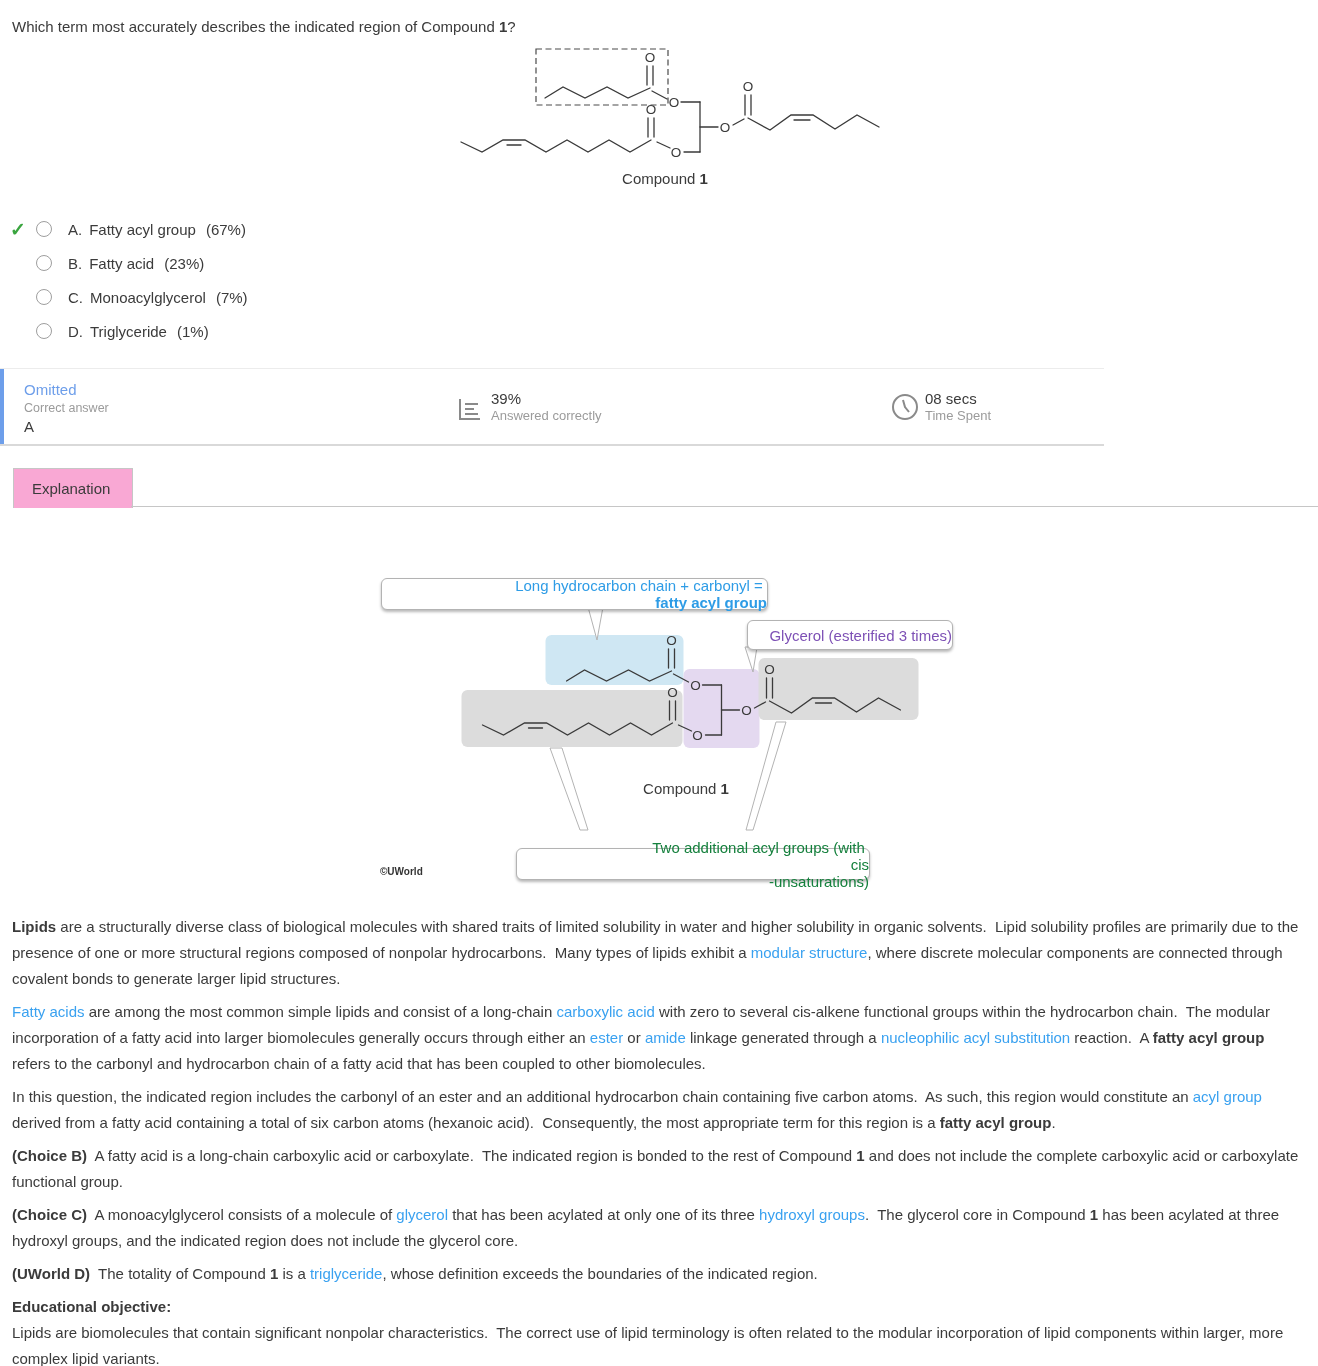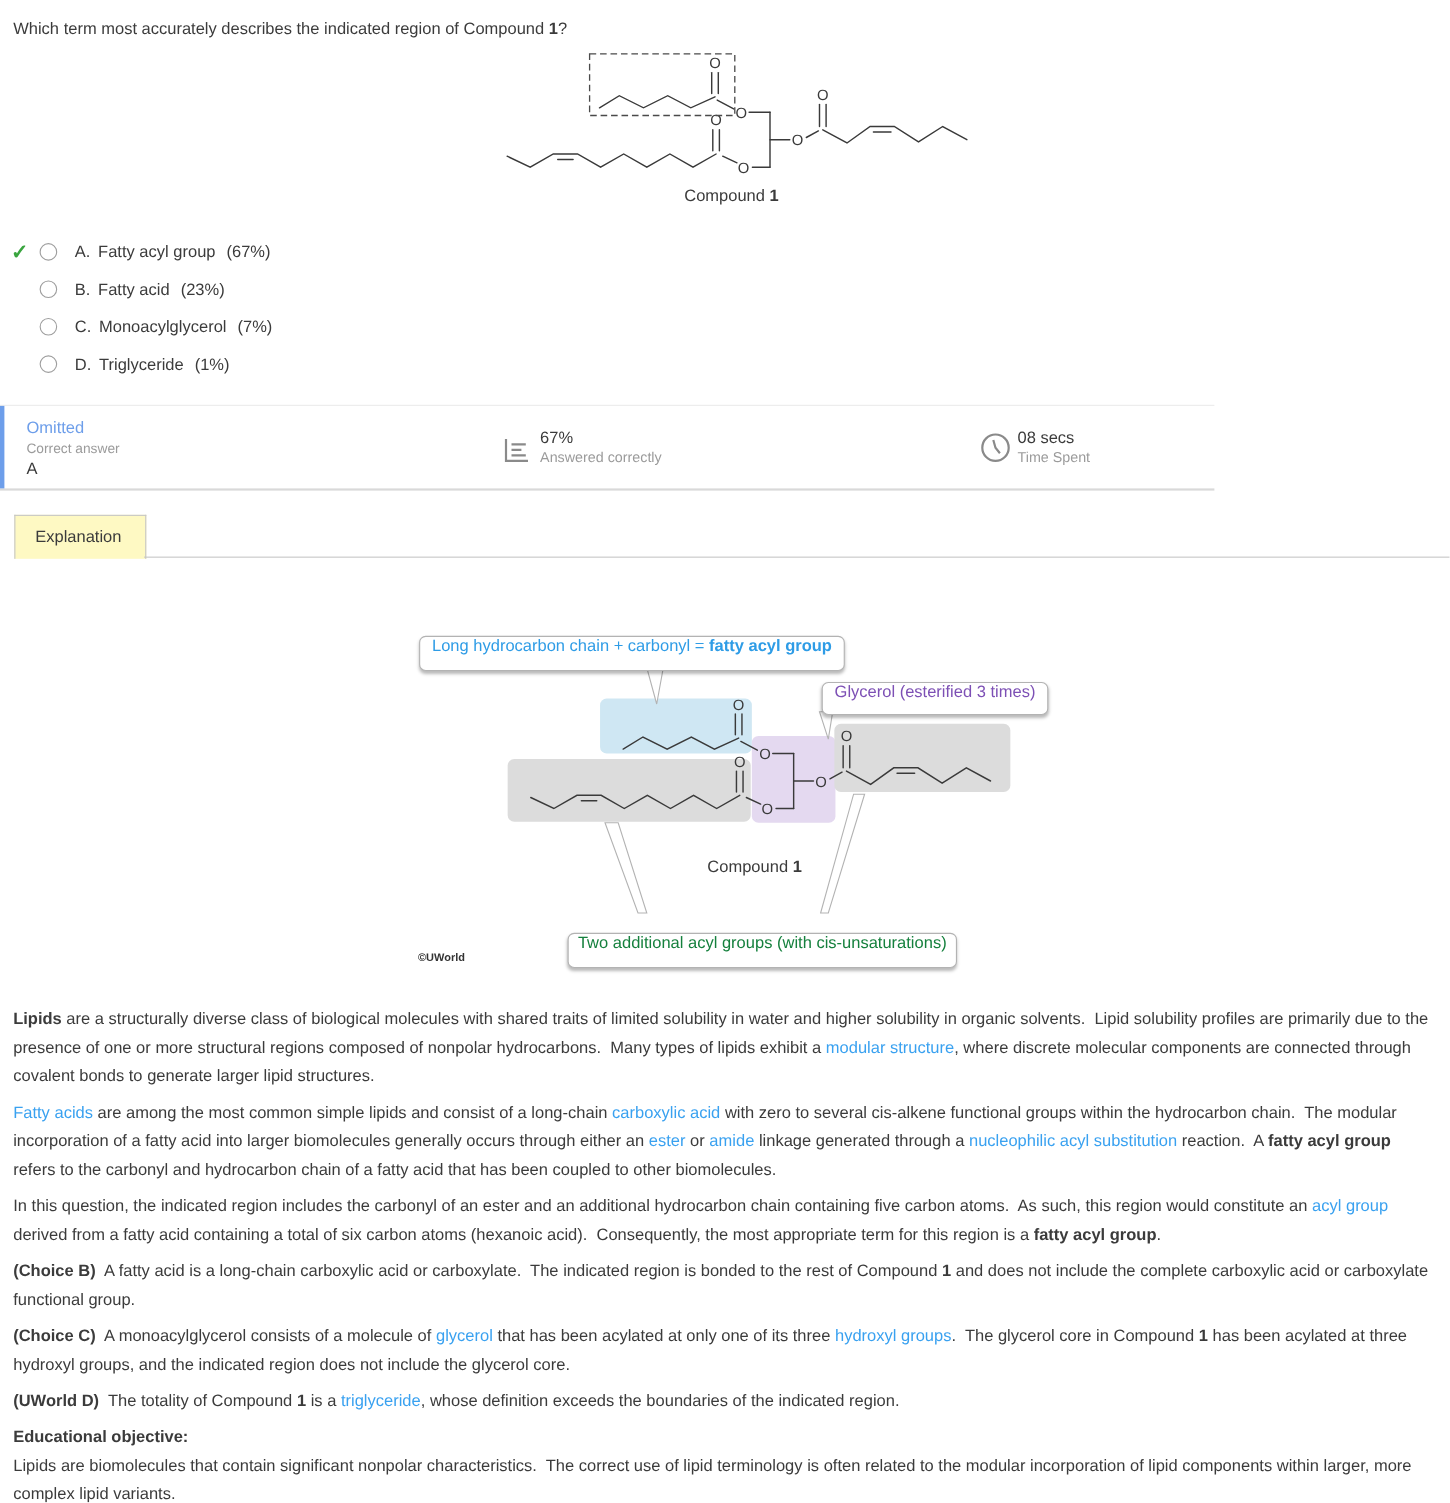--- a/index.html
+++ b/index.html
@@ -27,28 +27,28 @@
   .omitted{position:absolute;left:24px;top:12px;font-size:15px;color:var(--omitted_blue,#6d9eea);}
   .ca-label{position:absolute;left:24px;top:32px;font-size:12.5px;color:var(--muted,#9b9b9b);}
   .ca-value{position:absolute;left:24px;top:49px;font-size:15px;}
   .stat-icon{position:absolute;left:456px;top:396px;}
   .stat-pct{position:absolute;left:491px;top:390px;font-size:15px;}
   .stat-pct-label{position:absolute;left:491px;top:408px;font-size:13px;color:var(--muted,#9b9b9b);}
   .clock-icon{position:absolute;left:891px;top:393px;}
   .time-value{position:absolute;left:925px;top:390px;font-size:15px;}
   .time-label{position:absolute;left:925px;top:408px;font-size:13px;color:var(--muted,#9b9b9b);}
   
-  .tab{left:13px;top:468px;width:100px;height:39px;border:1px solid #c6c6c6;border-bottom:none;background:#fef9c3;
+  .tab{left:13px;top:468px;width:100px;height:39px;border:1px solid #c6c6c6;border-bottom:none;background:#f9a8d4;
        line-height:39px;padding-left:18px;font-size:15px;}
   .tab-line{left:131px;top:506px;width:1187px;border-top:1px solid #c6c6c6;height:0;}
   
   .diagram{left:378px;top:550px;width:565px;height:330px;}
   .diag-title{position:absolute;left:0;top:0;width:565px;text-align:center;font-size:17px;font-weight:700;color:#1c1c1c;}
   .callout{position:absolute;background:#fff;border:1px solid #b3b3b3;border-radius:6px;box-shadow:0 2px 3px rgba(0,0,0,.28);
-           font-size:15px;display:flex;align-items:flex-start;justify-content:center;white-space:pre;}
+           font-size:15px;display:flex;align-items:flex-end;justify-content:center;white-space:pre;flex-direction:column;}
   .callout-acyl{left:3px;top:28px;width:385px;height:30px;color:var(--callout_blue,#2e9ce6);}
   .callout-glycerol{left:349px;top:70px;width:204px;height:28px;color:var(--callout_purple,#7d50b5);margin-left:20px;}
   .callout-bottom{left:138px;top:298px;width:352px;height:30px;color:#15803d;}
   .diag-compound{position:absolute;left:228px;top:230px;width:160px;text-align:center;font-size:15px;}
   .copyright{position:absolute;left:2px;top:316px;font-size:10px;font-weight:700;color:#333;}
   
   .expl{left:12px;top:914px;width:1294px;font-size:15px;line-height:26px;}
   .expl p{margin:0 0 7px 0;}
 </style>
 </head>
@@ -135,21 +135,21 @@
     <div class="ca-value">A</div>
   </div>
   <svg class="stat-icon" width="27" height="27" viewBox="0 0 27 27">
     <g stroke="#8a8a8a" stroke-width="2" fill="none">
       <polyline points="4,3 4,23 24,23"></polyline>
       <line x1="9" y1="8" x2="22" y2="8"></line>
       <line x1="9" y1="13" x2="18" y2="13"></line>
       <line x1="9" y1="18" x2="22" y2="18"></line>
     </g>
   </svg>
-  <div class="stat-pct">67%</div>
+  <div class="stat-pct">39%</div>
   <div class="stat-pct-label">Answered correctly</div>
   <svg class="clock-icon" width="28" height="28" viewBox="0 0 28 28">
     <circle cx="14" cy="14" r="12" stroke="#8a8a8a" stroke-width="2" fill="none"></circle>
     <polyline points="12,7 14,14 18,19" stroke="#8a8a8a" stroke-width="2" fill="none"></polyline>
   </svg>
   <div class="time-value">08 secs</div>
   <div class="time-label">Time Spent</div>
 
   <div class="abs tab">Explanation</div>
   <div class="abs tab-line"></div>

